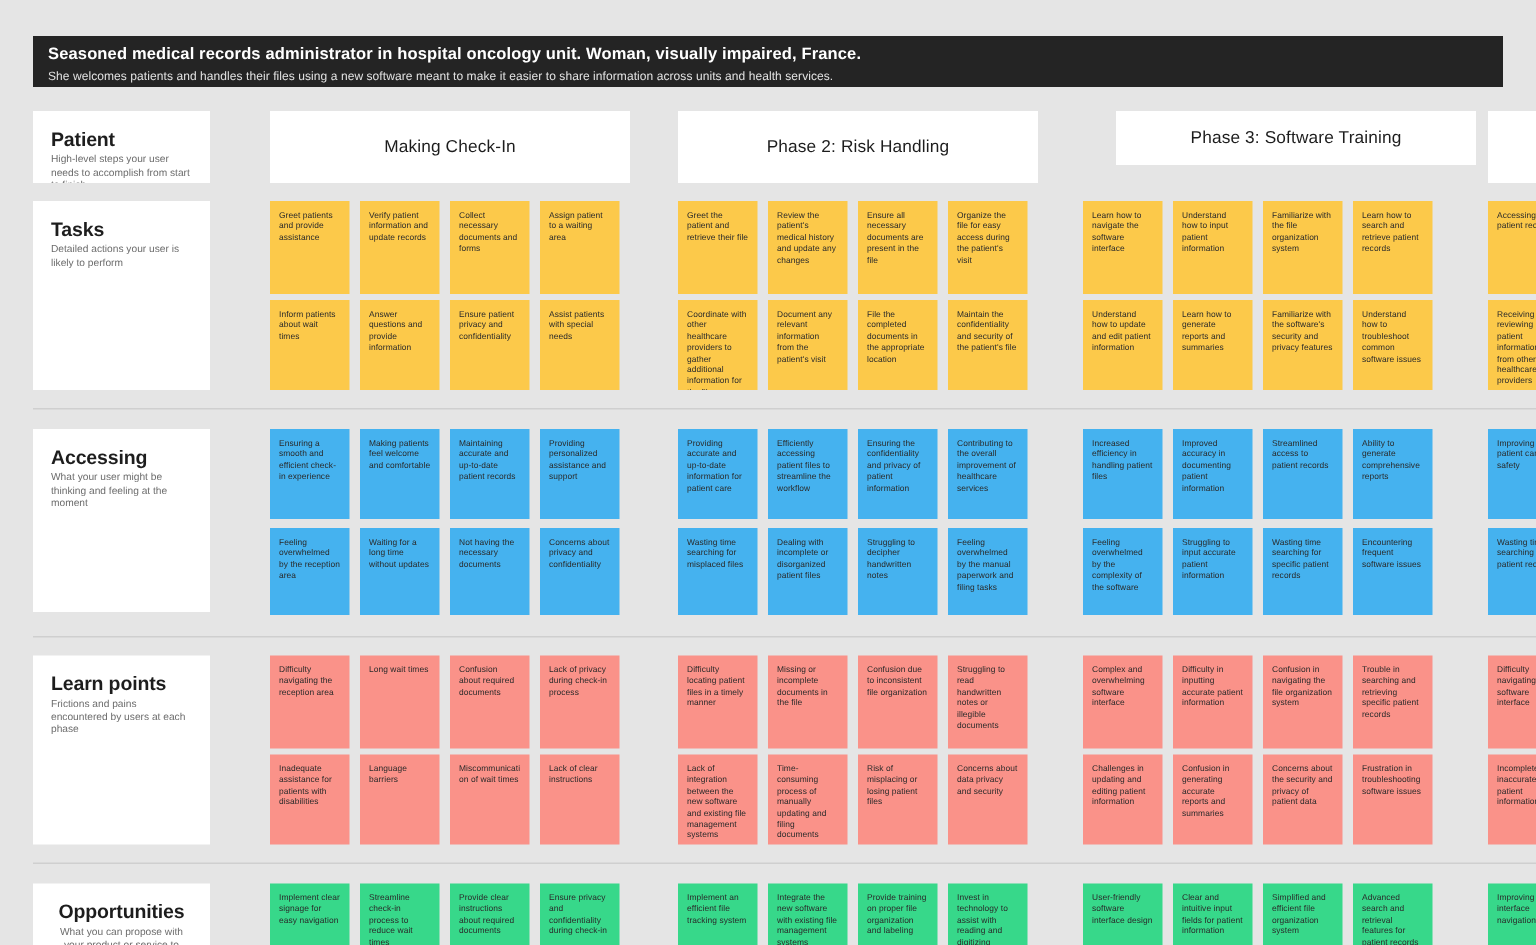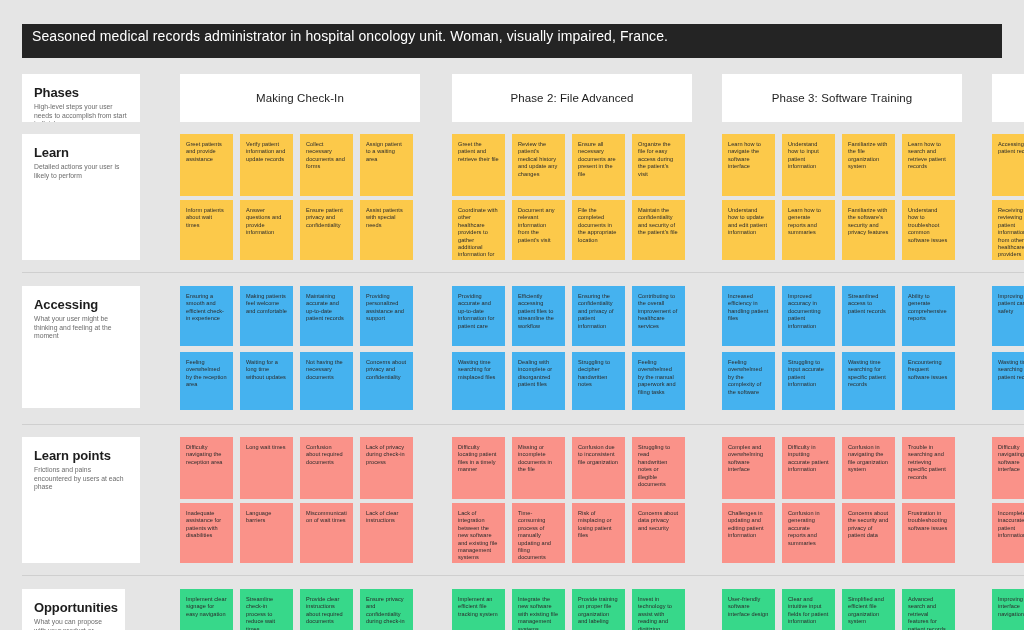--- a/index.html
+++ b/index.html
@@ -36,22 +36,22 @@
     position: absolute;
     left: 22px;
     top: 24px;
     width: 980px;
     height: 34px;
     background: #242424;
     padding: 6px 10px 0 10px;
   }
   .persona-title {
     color: #ffffff;
-    font-size: 14px;
-    font-weight: normal;
+    font-size: 11px;
+    font-weight: bold;
     line-height: 13px;
     letter-spacing: 0.1px;
   }
   .persona-sub {
     color: #e2e2e2;
     font-size: 8px;
     line-height: 11px;
     margin-top: 2px;
     letter-spacing: 0.05px;
   }
@@ -120,53 +120,54 @@
 </style>
 </head>
 <body>
 
 <div id="board">
 
   <div class="frame-label">Frame</div>
 
   <div class="persona-banner">
     <div class="persona-title">Seasoned medical records administrator in hospital oncology unit. Woman, visually impaired, France.</div>
+    <div class="persona-sub">She welcomes patients and handles their files using a new software meant to make it easier to share information across units and health services.</div>
   </div>
 
   <div id="dynamic-layer">
       <div class="row-sep" style="top: 272px;"></div>
       <div class="row-sep" style="top: 424px;"></div>
       <div class="row-sep" style="top: 575px;"></div>
       <div class="row-label-card" style="top: 74px; width: 118px; height: 48px;">
-        <div class="rl-title">Phases</div>
+        <div class="rl-title">Patient</div>
         <div class="rl-desc">High-level steps your user needs to accomplish from start to finish</div>
       </div>
       <div class="row-label-card" style="top: 134px; width: 118px; height: 126px;">
-        <div class="rl-title">Learn</div>
+        <div class="rl-title">Tasks</div>
         <div class="rl-desc">Detailed actions your user is likely to perform</div>
       </div>
       <div class="row-label-card" style="top: 286px; width: 118px; height: 122px;">
         <div class="rl-title">Accessing</div>
         <div class="rl-desc">What your user might be thinking and feeling at the moment</div>
       </div>
       <div class="row-label-card" style="top: 437px; width: 118px; height: 126px;">
         <div class="rl-title">Learn points</div>
         <div class="rl-desc">Frictions and pains encountered by users at each phase</div>
       </div>
-      <div class="row-label-card" style="top: 589px; width: 103px; height: 41px;">
+      <div class="row-label-card" style="top: 589px; width: 118px; height: 41px; text-align: center;">
         <div class="rl-title">Opportunities</div>
         <div class="rl-desc">What you can propose with your product or service to solve the user needs and pains</div>
       </div>
       <div class="phase-card" style="left: 180px; top: 74px; width: 240px; height: 48px;">
         <div class="ph-title">Making Check-In</div>
       </div>
       <div class="phase-card" style="left: 452px; top: 74px; width: 240px; height: 48px;">
-        <div class="ph-title">Phase 2: File Advanced</div>
-      </div>
-      <div class="phase-card" style="left: 722px; top: 74px; width: 240px; height: 48px;">
+        <div class="ph-title">Phase 2: Risk Handling</div>
+      </div>
+      <div class="phase-card" style="left: 744px; top: 74px; width: 240px; height: 36px;">
         <div class="ph-title">Phase 3: Software Training</div>
       </div>
       <div class="phase-card" style="left: 992px; top: 74px; width: 240px; height: 48px;">
         <div class="ph-title"></div>
       </div>
       <div class="sticky c-yellow" style="left: 180px; top: 134px; width: 53px; height: 62px;">Greet patients and provide assistance</div>
       <div class="sticky c-yellow" style="left: 240px; top: 134px; width: 53px; height: 62px;">Verify patient information and update records</div>
       <div class="sticky c-yellow" style="left: 300px; top: 134px; width: 53px; height: 62px;">Collect necessary documents and forms</div>
       <div class="sticky c-yellow" style="left: 360px; top: 134px; width: 53px; height: 62px;">Assign patient to a waiting area</div>
       <div class="sticky c-yellow" style="left: 452px; top: 134px; width: 53px; height: 62px;">Greet the patient and retrieve their file</div>

